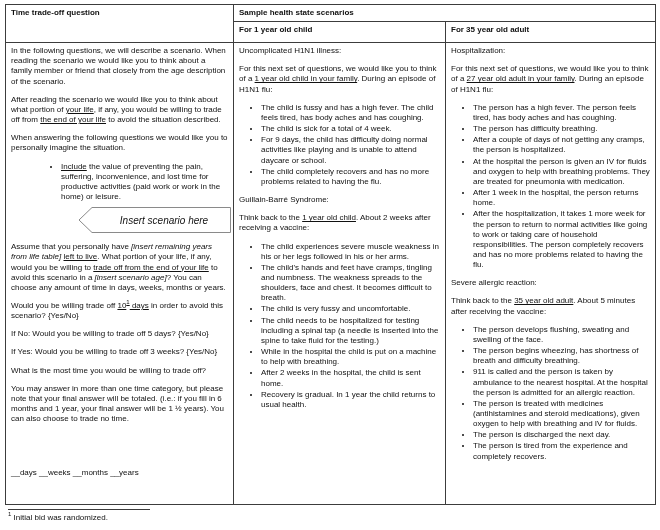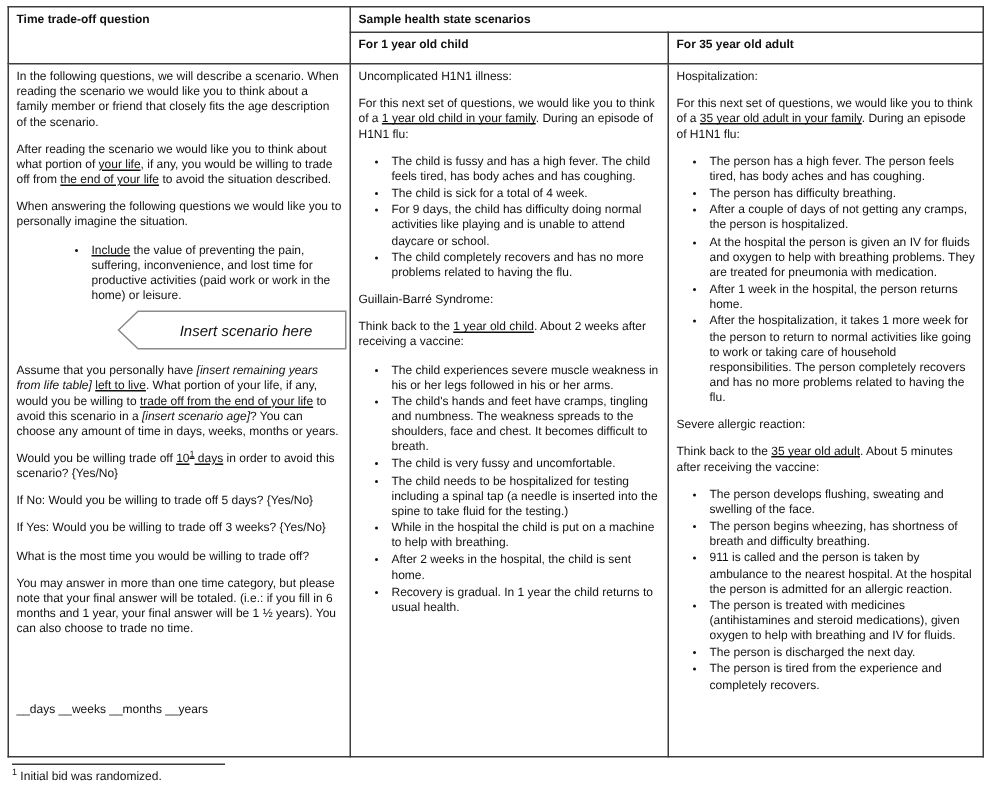--- a/index.html
+++ b/index.html
@@ -66,21 +66,21 @@
       <tr class="hrow1">
         <td class="hcell" rowspan="2">Time trade-off question</td>
         <td class="hcell hcenter" colspan="2">Sample health state scenarios</td>
       </tr>
       <tr class="hrow2">
         <td class="hcell">For 1 year old child</td>
         <td class="hcell">For 35 year old adult</td>
       </tr>
       <tr>
         <td>
-          <p class="p"><span>In the following questions, we will describe a scenario.  When reading the scenario we would like you to think about a family member or friend that closely fits the age description of the scenario.</span></p>
+          <p class="p"><span>In the following questions, we will describe a scenario.  When reading the scenario we would like you to think about a family member or friend that closely from the age description of the scenario.</span></p>
           <p class="p"><span>After reading the scenario we would like you to think about what portion of </span><span class="u">your life</span><span>, if any, you would be willing to trade off from </span><span class="u">the end of your life</span><span> to avoid the situation described.</span></p>
           <p class="p"><span>When answering the following questions we would like you to personally imagine the situation.</span></p>
           <ul class="tto-ul">
               <li><span class="u">Include</span><span> the value of preventing the pain, suffering, inconvenience, and lost time for productive activities (paid work or work in the home) or leisure.</span></li>
             </ul>
           <div class="callout">
             <svg width="154" height="28" viewBox="0 0 154 28">
               <polygon points="1,14 14,1.5 152.5,1.5 152.5,26.5 14,26.5"></polygon>
               <text x="86" y="18" text-anchor="middle" class="callout-text">Insert scenario here</text>
             </svg>
@@ -109,21 +109,21 @@
               <li><span>The child's hands and feet have cramps, tingling and numbness.  The weakness spreads to the shoulders, face and chest.  It becomes difficult to breath.</span></li>
               <li><span>The child is very fussy and uncomfortable.</span></li>
               <li><span>The child needs to be hospitalized for testing including a spinal tap (a needle is inserted into the spine to take fluid for the testing.)</span></li>
               <li><span>While in the hospital the child is put on a machine to help with breathing.</span></li>
               <li><span>After 2 weeks in the hospital, the child is sent home.</span></li>
               <li><span>Recovery is gradual.  In 1 year the child returns to usual health.</span></li>
             </ul>
         </td>
         <td>
           <p class="h">Hospitalization:</p>
-          <p class="p"><span>For this next set of questions, we would like you to think of a </span><span class="u">35 year old adult in your family</span><span>.  During an episode of H1N1 flu:</span></p>
+          <p class="p"><span>For this next set of questions, we would like you to think of a </span><span class="u">27 year old adult in your family</span><span>.  During an episode of H1N1 flu:</span></p>
           <ul class="blist">
               <li><span>The person has a high fever.   The person feels tired, has body aches and has coughing.</span></li>
               <li><span>The person has difficulty breathing.</span></li>
               <li><span>After a couple of days of not getting any cramps, the person is hospitalized.</span></li>
               <li><span>At the hospital the person is given an IV for fluids and oxygen to help with breathing problems.  They are treated for pneumonia with medication.</span></li>
               <li><span>After 1 week in the hospital, the person returns home.</span></li>
               <li><span>After the hospitalization, it takes 1 more week for the person to return to normal activities like going to work or taking care of household responsibilities.  The person completely recovers and has no more problems related to having the flu.</span></li>
             </ul>
           <p class="h">Severe allergic reaction:</p>
           <p class="p"><span>Think back to the </span><span class="u">35 year old adult</span><span>.  About 5 minutes after receiving the vaccine:</span></p>

